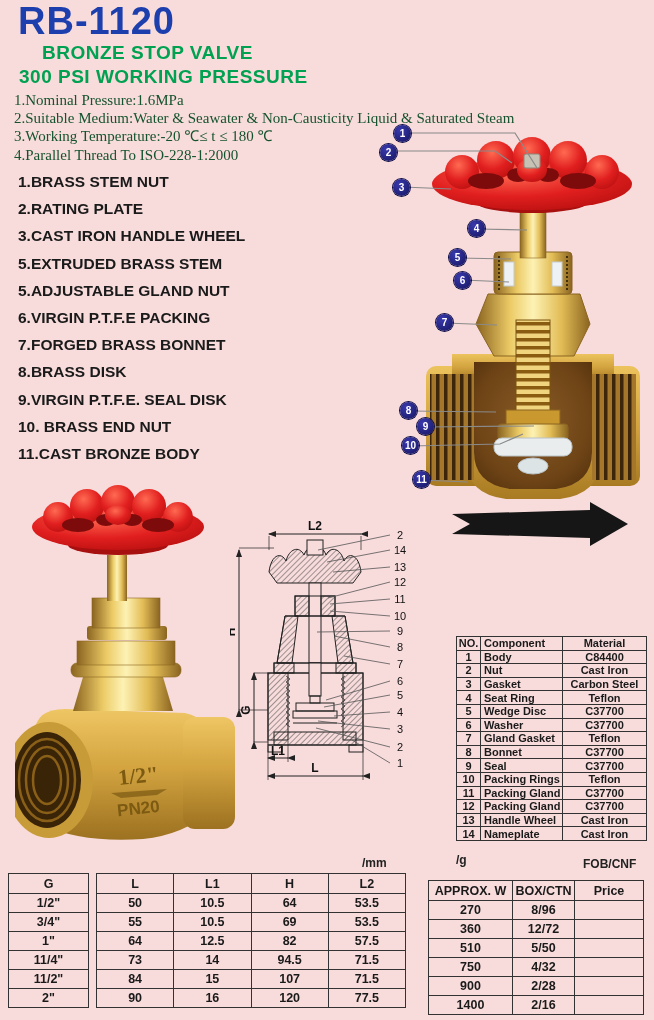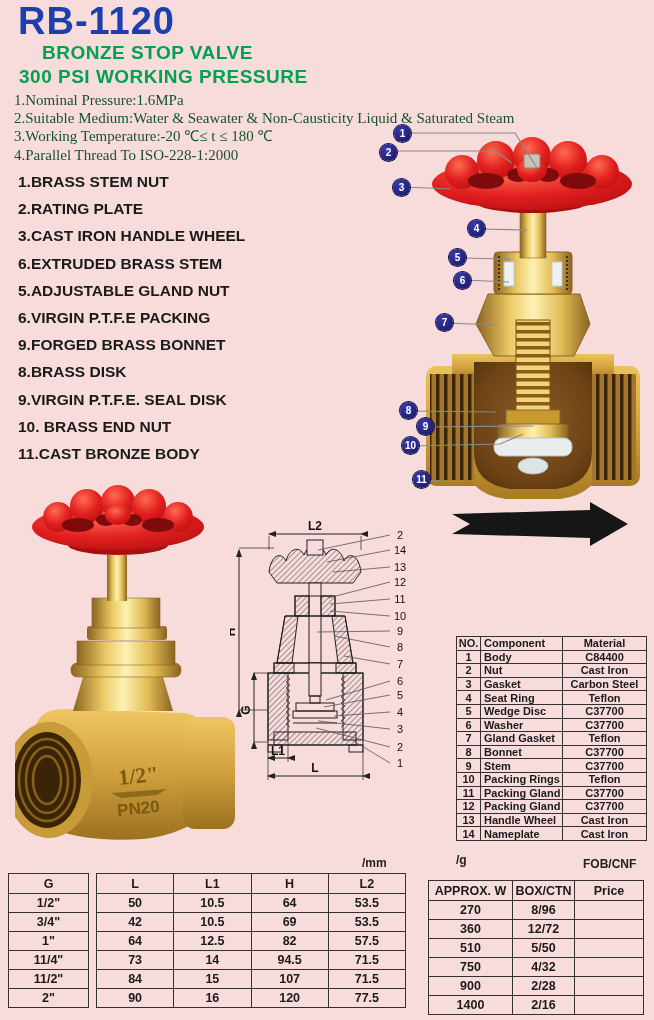--- a/index.html
+++ b/index.html
@@ -43,24 +43,24 @@
 <div class="abs specs">
     <div>1.Nominal Pressure:1.6MPa</div>
     <div>2.Suitable Medium:Water &amp; Seawater &amp; Non-Causticity Liquid &amp; Saturated Steam</div>
     <div>3.Working Temperature:-20 ℃≤ t ≤ 180 ℃</div>
     <div>4.Parallel Thread To ISO-228-1:2000</div>
   </div>
 <div class="abs parts">
     <div class="part-item">1.BRASS STEM NUT</div>
     <div class="part-item">2.RATING PLATE</div>
     <div class="part-item">3.CAST IRON HANDLE WHEEL</div>
-    <div class="part-item">6.EXTRUDED BRASS STEM</div>
+    <div class="part-item">5.EXTRUDED BRASS STEM</div>
     <div class="part-item">5.ADJUSTABLE GLAND NUT</div>
     <div class="part-item">6.VIRGIN P.T.F.E PACKING</div>
-    <div class="part-item">9.FORGED BRASS BONNET</div>
+    <div class="part-item">7.FORGED BRASS BONNET</div>
     <div class="part-item">8.BRASS DISK</div>
     <div class="part-item">9.VIRGIN P.T.F.E. SEAL DISK</div>
     <div class="part-item">10. BRASS END NUT</div>
     <div class="part-item">11.CAST BRONZE BODY</div>
   </div>
 
 <svg class="abs" style="left:412px;top:122px;" width="242" height="380" viewBox="0 0 242 380">
   <defs>
     <radialGradient id="redg" cx="40%" cy="30%" r="80%">
       <stop offset="0%" stop-color="#ff6a52"></stop>
@@ -384,21 +384,21 @@
         <td class="c-comp">Gland Gasket</td>
         <td>Teflon</td>
       </tr>
       <tr>
         <td>8</td>
         <td class="c-comp">Bonnet</td>
         <td>C37700</td>
       </tr>
       <tr>
         <td>9</td>
-        <td class="c-comp">Stem</td>
+        <td class="c-comp">Seal</td>
         <td>C37700</td>
       </tr>
       <tr>
         <td>10</td>
         <td class="c-comp">Packing Rings</td>
         <td>Teflon</td>
       </tr>
       <tr>
         <td>11</td>
         <td class="c-comp">Packing Gland Washer</td>
@@ -464,21 +464,21 @@
     </tr>
   </thead>
   <tbody>
       <tr>
         <td>50</td>
         <td>10.5</td>
         <td>64</td>
         <td>53.5</td>
       </tr>
       <tr>
-        <td>42</td>
+        <td>55</td>
         <td>10.5</td>
         <td>69</td>
         <td>53.5</td>
       </tr>
       <tr>
         <td>64</td>
         <td>12.5</td>
         <td>82</td>
         <td>57.5</td>
       </tr>

